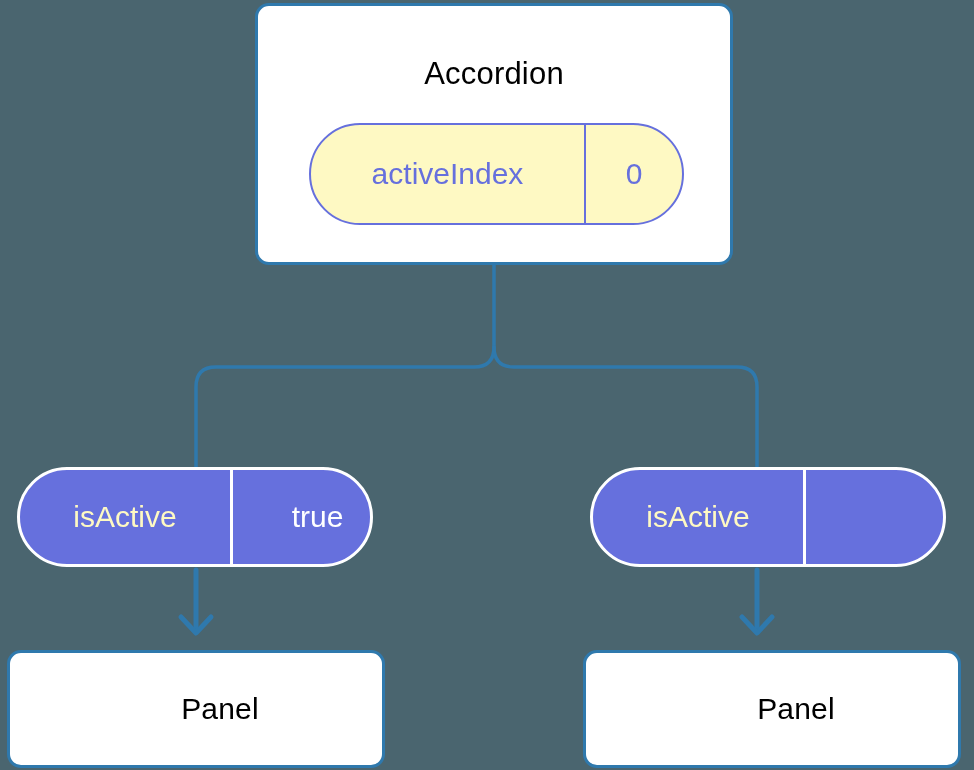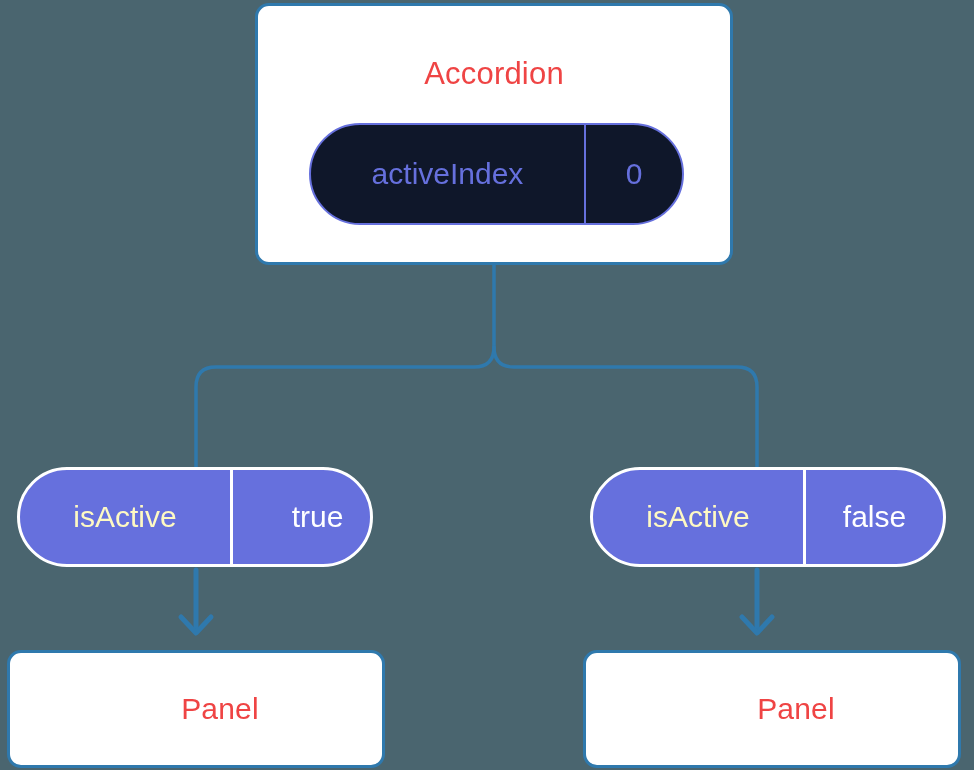--- a/index.html
+++ b/index.html
@@ -21,21 +21,21 @@
   
   .card{
     background:#ffffff;
     border:3px solid #2f79ad;
     border-radius:14px;
     display:flex;
     flex-direction:column;
     align-items:center;
   }
   .card-title{
-    color:#ef4444;
+    color:#000000;
     font-size:31px;
     line-height:1;
     letter-spacing:.2px;
     white-space:nowrap;
   }
 
   
   .pill{
     display:flex;
     align-items:stretch;
@@ -46,21 +46,21 @@
   .pill-key,.pill-val{
     display:flex;
     align-items:center;
     justify-content:center;
     white-space:nowrap;
     box-sizing:border-box;
   }
 
   .pill-outline{
     border:2px solid #6670dd;
-    background:#0f172a;
+    background:#fef9c3;
   }
   .pill-outline .pill-key{
     color:#6670dd;
     font-size:30px;
     flex:0 0 275px;
     border-right:2px solid #6670dd;
   }
   .pill-outline .pill-val{
     color:#6670dd;
     font-size:30px;
@@ -138,21 +138,20 @@
     </div>
   </div>
 
   <div class="node pill pill-filled" id="pill-left">
     <div class="pill-key">isActive</div>
     <div class="pill-val">true</div>
   </div>
 
   <div class="node pill pill-filled" id="pill-right">
     <div class="pill-key">isActive</div>
-    <div class="pill-val">false</div>
   </div>
 
   <div class="node card panel-card" id="panel-left">
     <div class="card-title">Panel</div>
   </div>
 
   <div class="node card panel-card" id="panel-right">
     <div class="card-title">Panel</div>
   </div>
 

